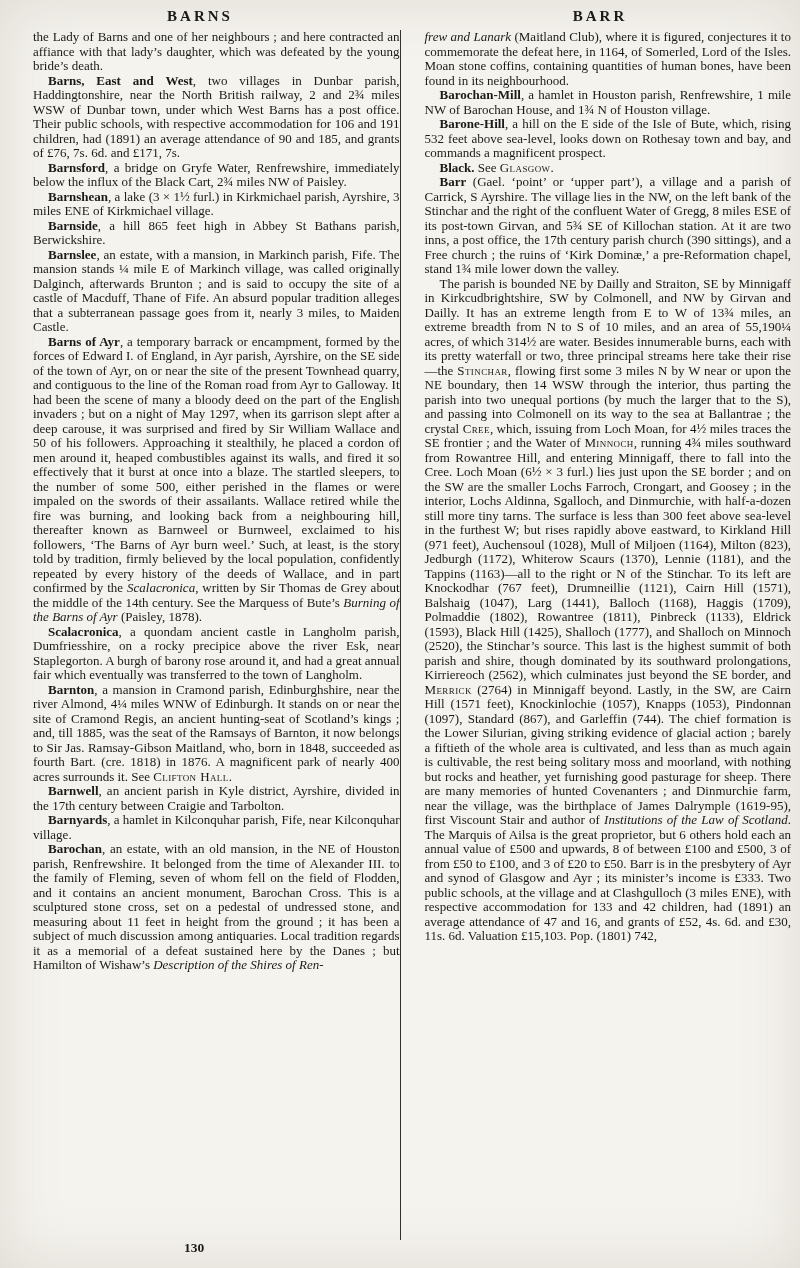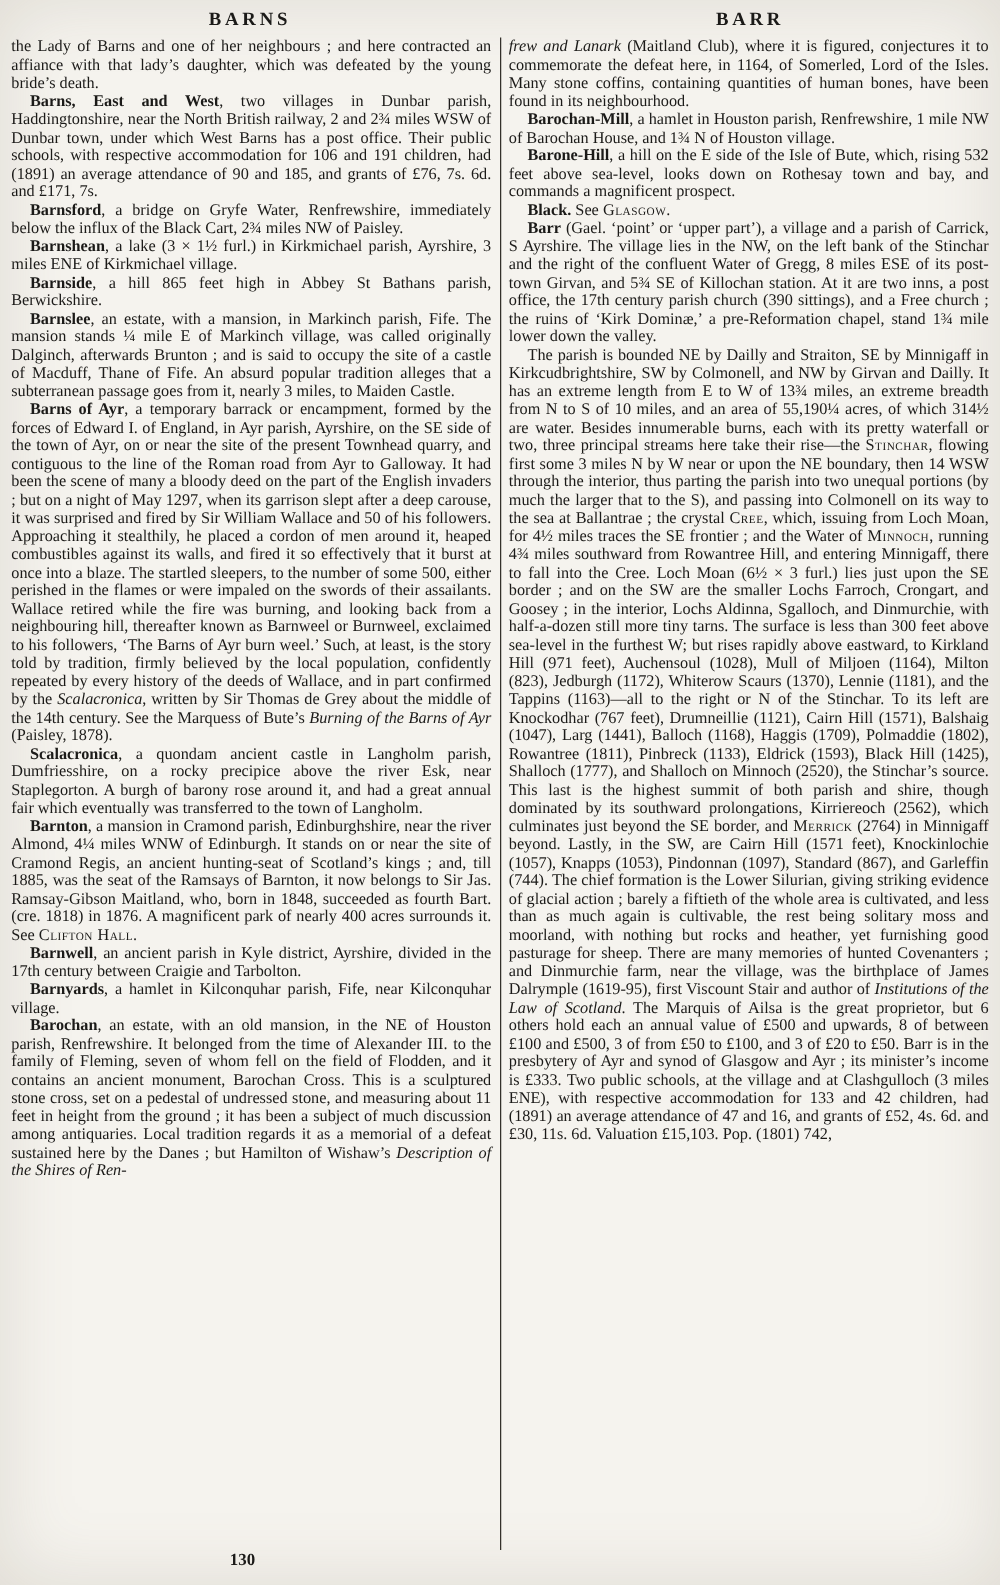--- a/index.html
+++ b/index.html
@@ -31,20 +31,21 @@
     justify-content: space-between;
     align-items: stretch;
     padding: 5px 9px 0 9px;
     min-height: 1215px;
   }
   .column {
     width: 384px;
     font-size: 13px;
     line-height: 14.5px;
     text-align: justify;
+    margin-left: 24px;
   }
   .column-rule {
     flex: none;
     width: 1px;
     background: #34312b;
   }
   .para { text-indent: 15px; }
   .para.no-indent { text-indent: 0; }
   .run-b { font-weight: bold; }
   .run-i { font-style: italic; }
@@ -77,21 +78,21 @@
         <p class="para"><span class="run-b">Barnslee</span><span>, an estate, with a mansion, in Markinch parish, Fife. The mansion stands ¼ mile E of Markinch village, was called originally Dalginch, afterwards Brunton ; and is said to occupy the site of a castle of Macduff, Thane of Fife. An absurd popular tradition alleges that a subterranean passage goes from it, nearly 3 miles, to Maiden Castle.</span></p>
         <p class="para"><span class="run-b">Barns of Ayr</span><span>, a temporary barrack or encampment, formed by the forces of Edward I. of England, in Ayr parish, Ayrshire, on the SE side of the town of Ayr, on or near the site of the present Townhead quarry, and contiguous to the line of the Roman road from Ayr to Galloway. It had been the scene of many a bloody deed on the part of the English invaders ; but on a night of May 1297, when its garrison slept after a deep carouse, it was surprised and fired by Sir William Wallace and 50 of his followers. Approaching it stealthily, he placed a cordon of men around it, heaped combustibles against its walls, and fired it so effectively that it burst at once into a blaze. The startled sleepers, to the number of some 500, either perished in the flames or were impaled on the swords of their assailants. Wallace retired while the fire was burning, and looking back from a neighbouring hill, thereafter known as Barnweel or Burnweel, exclaimed to his followers, ‘The Barns of Ayr burn weel.’ Such, at least, is the story told by tradition, firmly believed by the local population, confidently repeated by every history of the deeds of Wallace, and in part confirmed by the </span><span class="run-i">Scalacronica</span><span>, written by Sir Thomas de Grey about the middle of the 14th century. See the Marquess of Bute’s </span><span class="run-i">Burning of the Barns of Ayr</span><span> (Paisley, 1878).</span></p>
         <p class="para"><span class="run-b">Scalacronica</span><span>, a quondam ancient castle in Langholm parish, Dumfriesshire, on a rocky precipice above the river Esk, near Staplegorton. A burgh of barony rose around it, and had a great annual fair which eventually was transferred to the town of Langholm.</span></p>
         <p class="para"><span class="run-b">Barnton</span><span>, a mansion in Cramond parish, Edinburghshire, near the river Almond, 4¼ miles WNW of Edinburgh. It stands on or near the site of Cramond Regis, an ancient hunting-seat of Scotland’s kings ; and, till 1885, was the seat of the Ramsays of Barnton, it now belongs to Sir Jas. Ramsay-Gibson Maitland, who, born in 1848, succeeded as fourth Bart. (cre. 1818) in 1876. A magnificent park of nearly 400 acres surrounds it. See </span><span class="run-sc">Clifton Hall</span><span>.</span></p>
         <p class="para"><span class="run-b">Barnwell</span><span>, an ancient parish in Kyle district, Ayrshire, divided in the 17th century between Craigie and Tarbolton.</span></p>
         <p class="para"><span class="run-b">Barnyards</span><span>, a hamlet in Kilconquhar parish, Fife, near Kilconquhar village.</span></p>
         <p class="para"><span class="run-b">Barochan</span><span>, an estate, with an old mansion, in the NE of Houston parish, Renfrewshire. It belonged from the time of Alexander III. to the family of Fleming, seven of whom fell on the field of Flodden, and it contains an ancient monument, Barochan Cross. This is a sculptured stone cross, set on a pedestal of undressed stone, and measuring about 11 feet in height from the ground ; it has been a subject of much discussion among antiquaries. Local tradition regards it as a memorial of a defeat sustained here by the Danes ; but Hamilton of Wishaw’s </span><span class="run-i">Description of the Shires of Ren-</span></p>
       </div>
     <div class="column-rule"></div>
     <div class="column" id="col-right">
-        <p class="para no-indent"><span class="run-i">frew and Lanark</span><span> (Maitland Club), where it is figured, conjectures it to commemorate the defeat here, in 1164, of Somerled, Lord of the Isles. Many stone coffins, containing quantities of human bones, have been found in its neighbourhood.</span></p>
+        <p class="para no-indent"><span class="run-i">frew and Lanark</span><span> (Maitland Club), where it is figured, conjectures it to commemorate the defeat here, in 1164, of Somerled, Lord of the Isles. Moan stone coffins, containing quantities of human bones, have been found in its neighbourhood.</span></p>
         <p class="para"><span class="run-b">Barochan-Mill</span><span>, a hamlet in Houston parish, Renfrewshire, 1 mile NW of Barochan House, and 1¾ N of Houston village.</span></p>
         <p class="para"><span class="run-b">Barone-Hill</span><span>, a hill on the E side of the Isle of Bute, which, rising 532 feet above sea-level, looks down on Rothesay town and bay, and commands a magnificent prospect.</span></p>
         <p class="para"><span class="run-b">Black.</span><span> See </span><span class="run-sc">Glasgow</span><span>.</span></p>
         <p class="para"><span class="run-b">Barr</span><span> (Gael. ‘point’ or ‘upper part’), a village and a parish of Carrick, S Ayrshire. The village lies in the NW, on the left bank of the Stinchar and the right of the confluent Water of Gregg, 8 miles ESE of its post-town Girvan, and 5¾ SE of Killochan station. At it are two inns, a post office, the 17th century parish church (390 sittings), and a Free church ; the ruins of ‘Kirk Dominæ,’ a pre-Reformation chapel, stand 1¾ mile lower down the valley.</span></p>
         <p class="para"><span>The parish is bounded NE by Dailly and Straiton, SE by Minnigaff in Kirkcudbrightshire, SW by Colmonell, and NW by Girvan and Dailly. It has an extreme length from E to W of 13¾ miles, an extreme breadth from N to S of 10 miles, and an area of 55,190¼ acres, of which 314½ are water. Besides innumerable burns, each with its pretty waterfall or two, three principal streams here take their rise—the </span><span class="run-sc">Stinchar</span><span>, flowing first some 3 miles N by W near or upon the NE boundary, then 14 WSW through the interior, thus parting the parish into two unequal portions (by much the larger that to the S), and passing into Colmonell on its way to the sea at Ballantrae ; the crystal </span><span class="run-sc">Cree</span><span>, which, issuing from Loch Moan, for 4½ miles traces the SE frontier ; and the Water of </span><span class="run-sc">Minnoch</span><span>, running 4¾ miles southward from Rowantree Hill, and entering Minnigaff, there to fall into the Cree. Loch Moan (6½ × 3 furl.) lies just upon the SE border ; and on the SW are the smaller Lochs Farroch, Crongart, and Goosey ; in the interior, Lochs Aldinna, Sgalloch, and Dinmurchie, with half-a-dozen still more tiny tarns. The surface is less than 300 feet above sea-level in the furthest W; but rises rapidly above eastward, to Kirkland Hill (971 feet), Auchensoul (1028), Mull of Miljoen (1164), Milton (823), Jedburgh (1172), Whiterow Scaurs (1370), Lennie (1181), and the Tappins (1163)—all to the right or N of the Stinchar. To its left are Knockodhar (767 feet), Drumneillie (1121), Cairn Hill (1571), Balshaig (1047), Larg (1441), Balloch (1168), Haggis (1709), Polmaddie (1802), Rowantree (1811), Pinbreck (1133), Eldrick (1593), Black Hill (1425), Shalloch (1777), and Shalloch on Minnoch (2520), the Stinchar’s source. This last is the highest summit of both parish and shire, though dominated by its southward prolongations, Kirriereoch (2562), which culminates just beyond the SE border, and </span><span class="run-sc">Merrick</span><span> (2764) in Minnigaff beyond. Lastly, in the SW, are Cairn Hill (1571 feet), Knockinlochie (1057), Knapps (1053), Pindonnan (1097), Standard (867), and Garleffin (744). The chief formation is the Lower Silurian, giving striking evidence of glacial action ; barely a fiftieth of the whole area is cultivated, and less than as much again is cultivable, the rest being solitary moss and moorland, with nothing but rocks and heather, yet furnishing good pasturage for sheep. There are many memories of hunted Covenanters ; and Dinmurchie farm, near the village, was the birthplace of James Dalrymple (1619-95), first Viscount Stair and author of </span><span class="run-i">Institutions of the Law of Scotland</span><span>. The Marquis of Ailsa is the great proprietor, but 6 others hold each an annual value of £500 and upwards, 8 of between £100 and £500, 3 of from £50 to £100, and 3 of £20 to £50. Barr is in the presbytery of Ayr and synod of Glasgow and Ayr ; its minister’s income is £333. Two public schools, at the village and at Clashgulloch (3 miles ENE), with respective accommodation for 133 and 42 children, had (1891) an average attendance of 47 and 16, and grants of £52, 4s. 6d. and £30, 11s. 6d. Valuation £15,103. Pop. (1801) 742,</span></p>
       </div>
   </div>
   <div class="page-number">130</div>
 </div>
 

